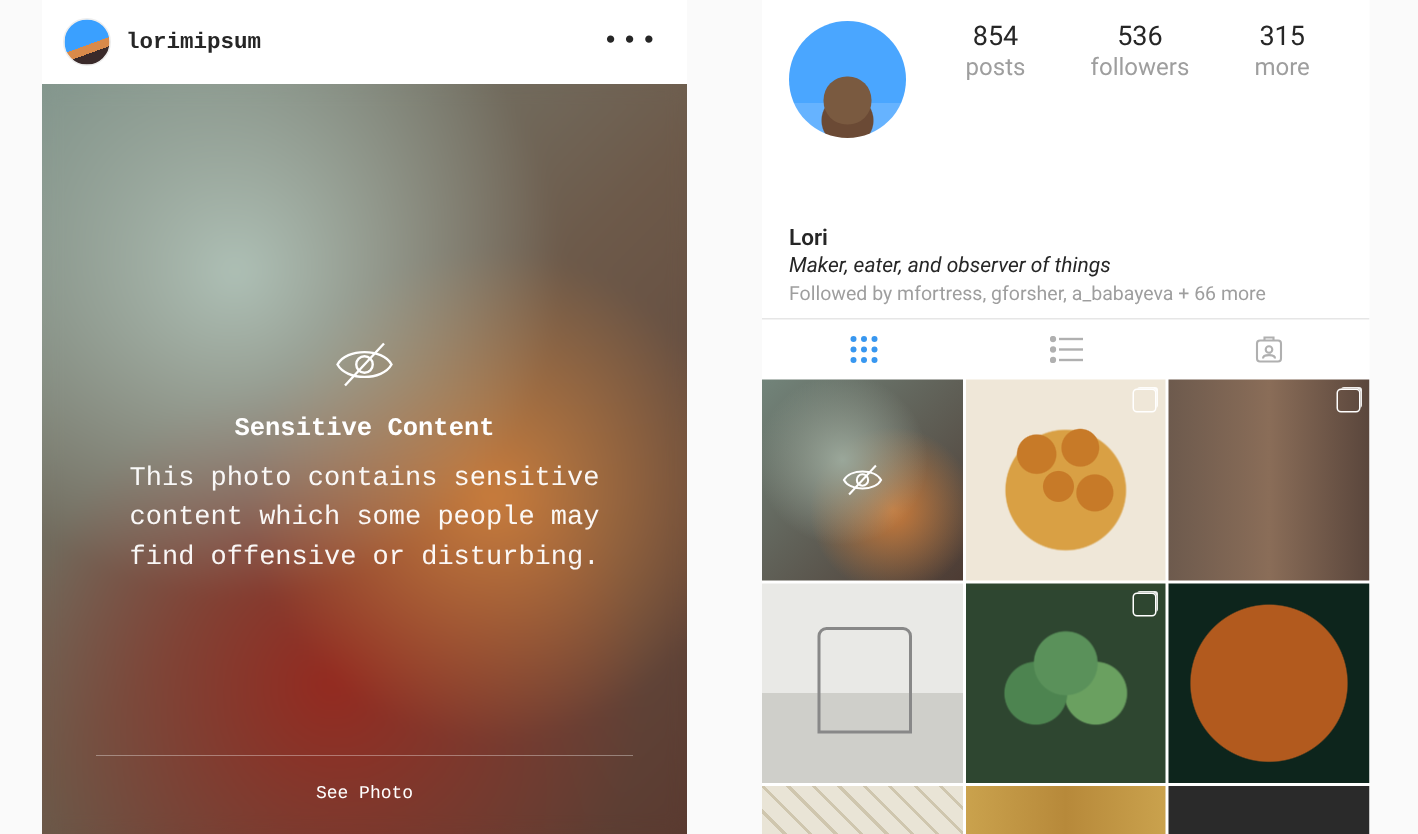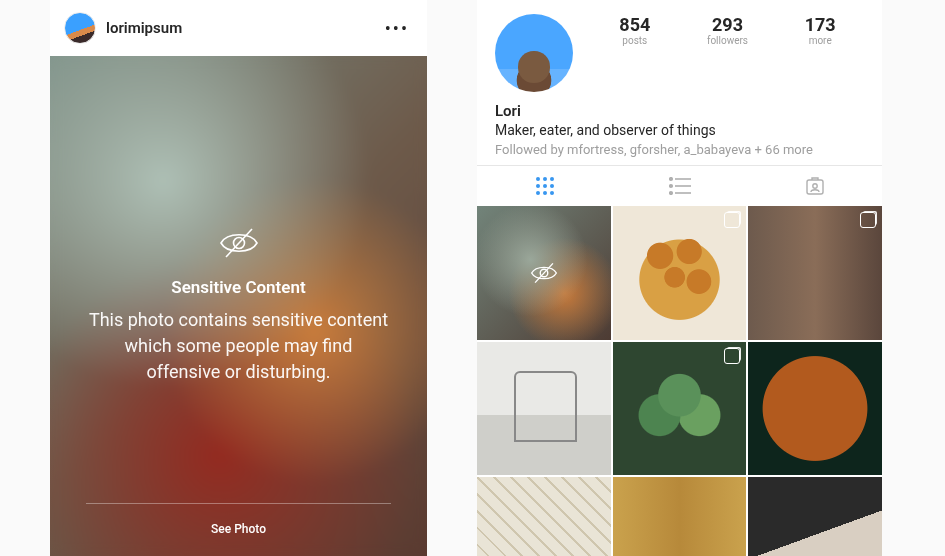--- a/index.html
+++ b/index.html
@@ -8,25 +8,26 @@
     background: #fafafa;
     width: 945px;
     height: 556px;
     overflow: hidden;
     display: flex;
     gap: 50px;
     padding: 0;
   }
   
   .left-panel {
-    width: 377px;
+    width: 430px;
     background: #fff;
     display: flex;
     flex-direction: column;
-    margin-left: 50px;
+    margin-left: 28px;
+    font-family: Liberation Mono, monospace;
   }
   .post-header {
     display: flex;
     align-items: center;
     padding: 12px 14px;
   }
   .avatar-sm {
     width: 32px; height: 32px; border-radius: 50%;
     background: linear-gradient(160deg,#3aa0ff 0 55%,#d98a4a 55% 70%,#3a2a2a 70%);
     border: 1px solid #eee;
@@ -93,34 +94,34 @@
                 linear-gradient(180deg,#4aa6ff 0 70%,#66b3ff 70%);
     flex-shrink:0;
     position:relative;
   }
   .avatar-lg::after{
     content:"";position:absolute;left:30%;top:48%;width:40%;height:40%;
     background:#7a5a40;border-radius:50%;
   }
   .stats-follow{flex:1;display:flex;flex-direction:column;gap:10px;}
   .stats-row{display:flex;justify-content:space-around;text-align:center;}
-  .stat .num{font-weight:700;font-size:18px;color:#262626;}
-  .stat .lbl{font-size:10px;color:#9e9e9e;}
+  .stat .num{font-weight:400;font-size:18px;color:#262626;}
+  .stat .lbl{font-size:16px;color:#9e9e9e;}
   .follow-row{display:flex;gap:6px;}
   .follow-btn{
     flex:1;background:#4aa3ef;color:#fff;border:none;border-radius:4px;
     font-weight:600;font-size:15px;padding:8px 0;cursor:pointer;
   }
   .follow-dd{
     width:40px;background:#4aa3ef;border:none;border-radius:4px;color:#fff;
     cursor:pointer;display:flex;align-items:center;justify-content:center;
   }
-  .bio{padding:10px 18px 8px;}
+  .bio{padding:10px 18px 8px;margin-top:47px;}
   .bio-name{font-weight:600;font-size:15px;color:#262626;margin-bottom:2px;}
-  .bio-text{font-size:14px;color:#262626;margin-bottom:4px;}
+  .bio-text{font-size:14px;color:#262626;margin-bottom:4px;font-style:italic;}
   .bio-foll{font-size:13px;color:#9e9e9e;}
   .tab-row{
     display:flex;border-top:1px solid #e6e6e6;
   }
   .tab{
     flex:1;display:flex;align-items:center;justify-content:center;
     padding:10px 0;cursor:pointer;color:#b0b0b0;
   }
   .tab.active{color:#3897f0;}
   .grid{
@@ -182,25 +183,25 @@
 <div class="right-panel">
   <div class="profile-top">
     <div class="avatar-lg"></div>
     <div class="stats-follow">
       <div class="stats-row">
         <div class="stat">
           <div class="num">854</div>
           <div class="lbl">posts</div>
         </div>
         <div class="stat">
-          <div class="num">293</div>
+          <div class="num">536</div>
           <div class="lbl">followers</div>
         </div>
         <div class="stat">
-          <div class="num">173</div>
+          <div class="num">315</div>
           <div class="lbl">more</div>
         </div>
       </div>
     </div>
   </div>
 
   <div class="bio">
     <div class="bio-name">Lori</div>
     <div class="bio-text">Maker, eater, and observer of things</div>
     <div class="bio-foll">Followed by mfortress, gforsher, a_babayeva + 66 more</div>

